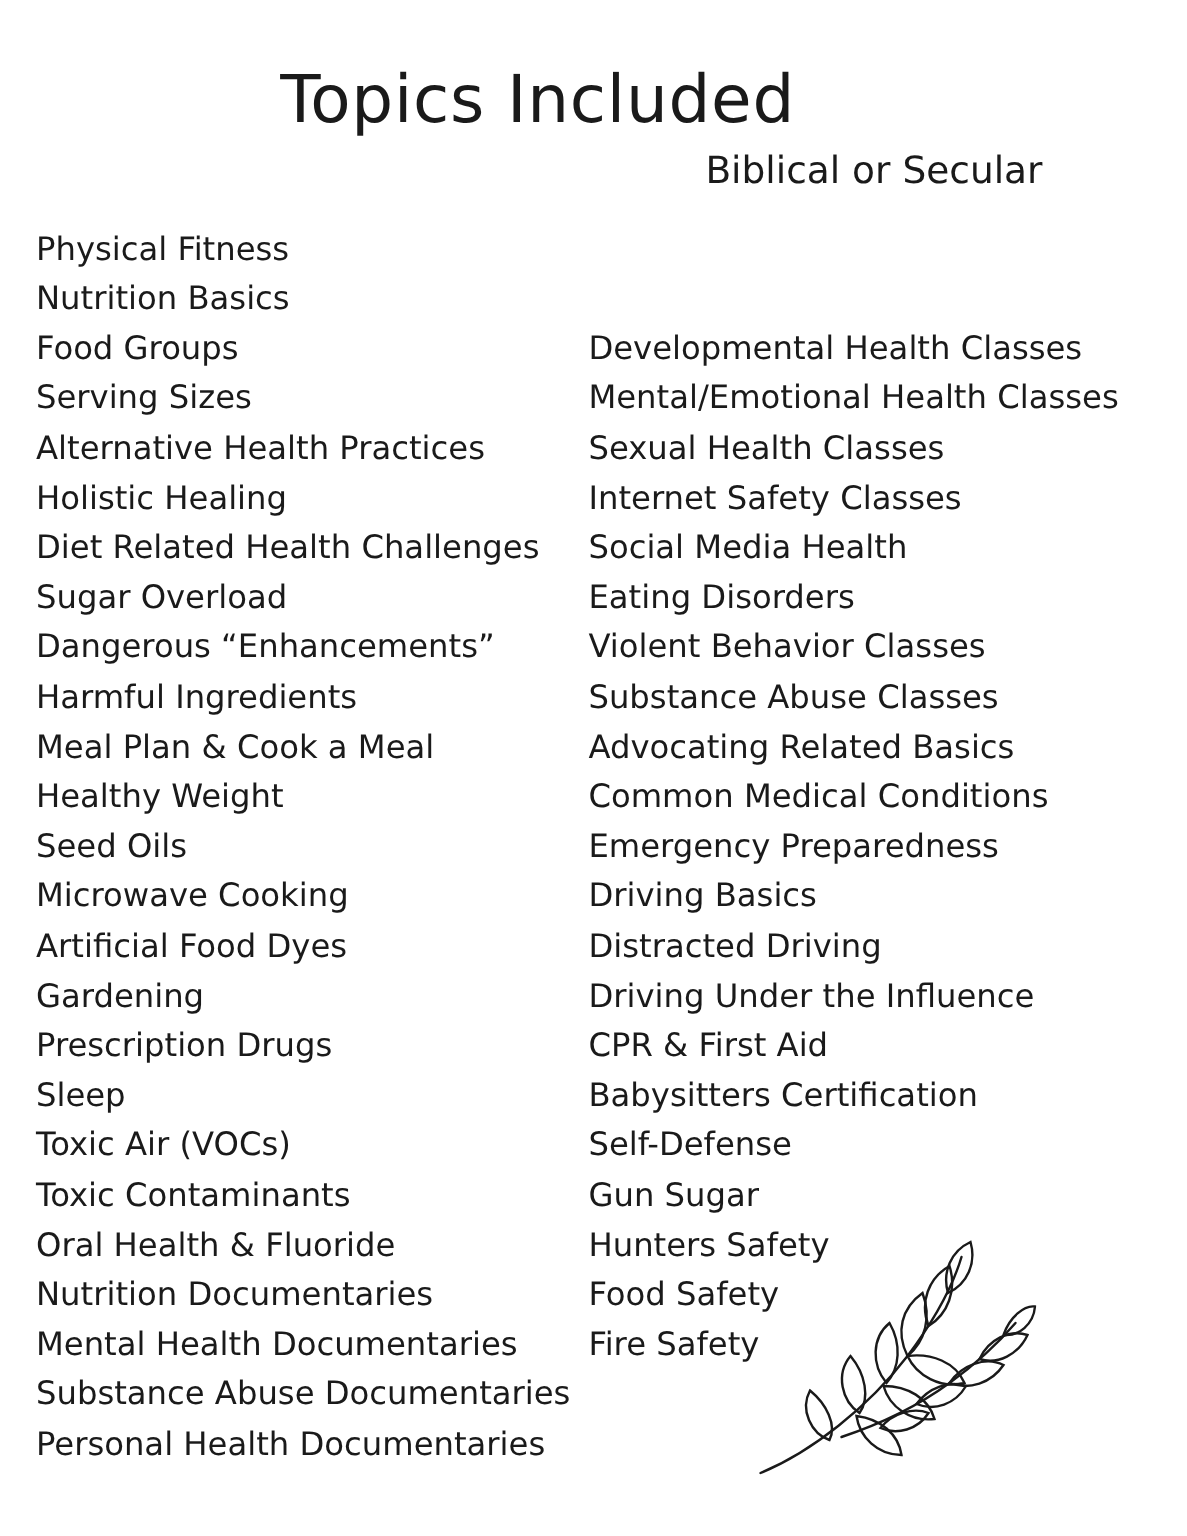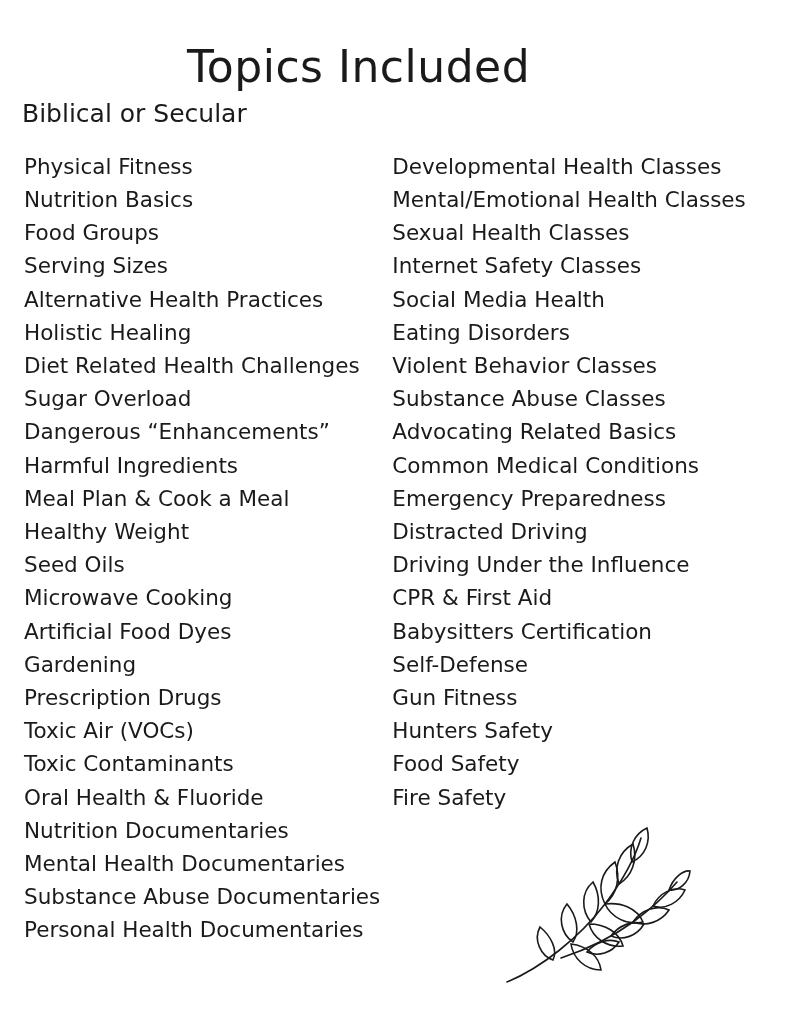--- a/index.html
+++ b/index.html
@@ -24,29 +24,30 @@
   }
   .title {
     text-align: center;
     font-size: 44px;
     font-weight: 400;
     letter-spacing: 0.5px;
     margin: 14px 0 0 0;
     line-height: 1.05;
   }
   .subtitle {
-    text-align: left;
+    text-align: right;
     font-size: 25px;
     font-weight: 400;
     margin: 10px 0 0 0;
     line-height: 1.1;
   }
   .columns {
     display: flex;
     margin-top: 22px;
+    align-items: center;
   }
   .col-left {
     width: 380px;
     padding-left: 2px;
     box-sizing: border-box;
   }
   .col-right {
     width: 380px;
     padding-left: 12px;
     box-sizing: border-box;
@@ -86,20 +87,21 @@
       <div class="item">Sugar Overload</div>
       <div class="item">Dangerous “Enhancements”</div>
       <div class="item">Harmful Ingredients</div>
       <div class="item">Meal Plan &amp; Cook a Meal</div>
       <div class="item">Healthy Weight</div>
       <div class="item">Seed Oils</div>
       <div class="item">Microwave Cooking</div>
       <div class="item">Artificial Food Dyes</div>
       <div class="item">Gardening</div>
       <div class="item">Prescription Drugs</div>
+      <div class="item">Sleep</div>
       <div class="item">Toxic Air (VOCs)</div>
       <div class="item">Toxic Contaminants</div>
       <div class="item">Oral Health &amp; Fluoride</div>
       <div class="item">Nutrition Documentaries</div>
       <div class="item">Mental Health Documentaries</div>
       <div class="item">Substance Abuse Documentaries</div>
       <div class="item">Personal Health Documentaries</div>
     </div>
 
     <div class="col-right">
@@ -107,26 +109,27 @@
       <div class="item">Mental/Emotional Health Classes</div>
       <div class="item">Sexual Health Classes</div>
       <div class="item">Internet Safety Classes</div>
       <div class="item">Social Media Health</div>
       <div class="item">Eating Disorders</div>
       <div class="item">Violent Behavior Classes</div>
       <div class="item">Substance Abuse Classes</div>
       <div class="item">Advocating Related Basics</div>
       <div class="item">Common Medical Conditions</div>
       <div class="item">Emergency Preparedness</div>
+      <div class="item">Driving Basics</div>
       <div class="item">Distracted Driving</div>
       <div class="item">Driving Under the Influence</div>
       <div class="item">CPR &amp; First Aid</div>
       <div class="item">Babysitters Certification</div>
       <div class="item">Self-Defense</div>
-      <div class="item">Gun Fitness</div>
+      <div class="item">Gun Sugar</div>
       <div class="item">Hunters Safety</div>
       <div class="item">Food Safety</div>
       <div class="item">Fire Safety</div>
     </div>
   </div>
 
   <svg class="decor" viewBox="0 0 190 170">
     <g fill="none" stroke="#1a1a1a" stroke-width="1.6" stroke-linecap="round">
 
       <path d="M6 164 C 40 150, 78 120, 104 86 C 122 62, 134 40, 140 20"></path>

